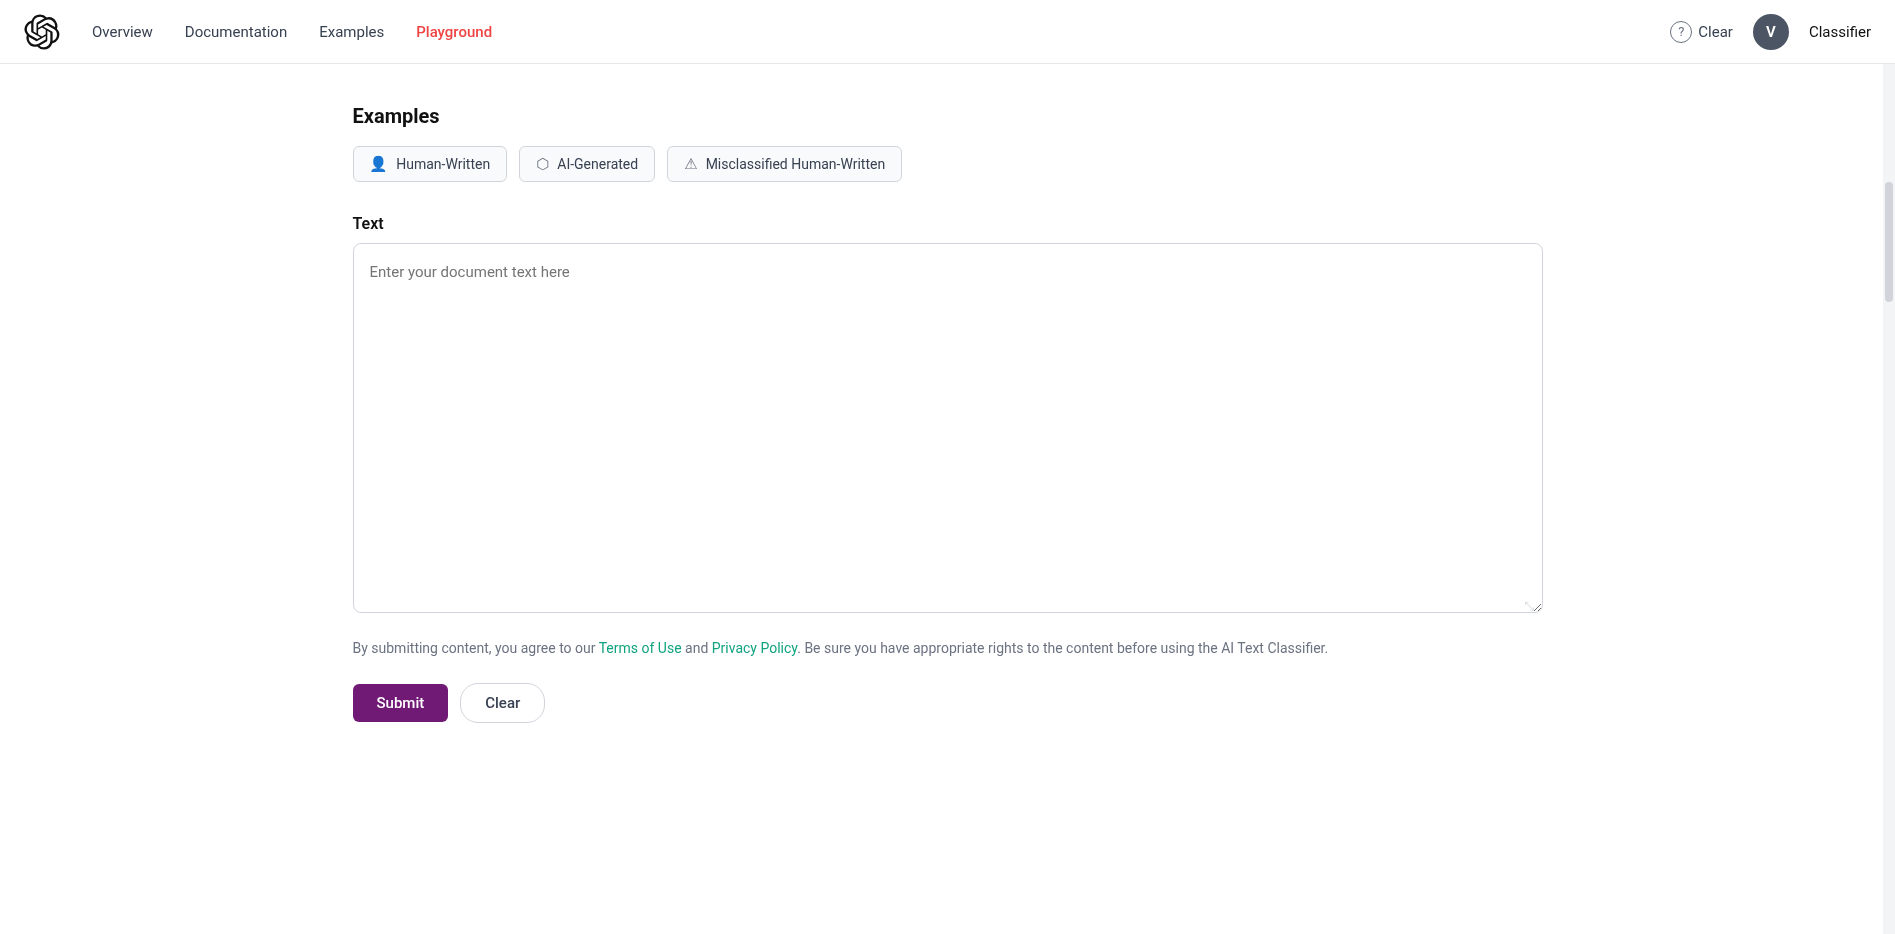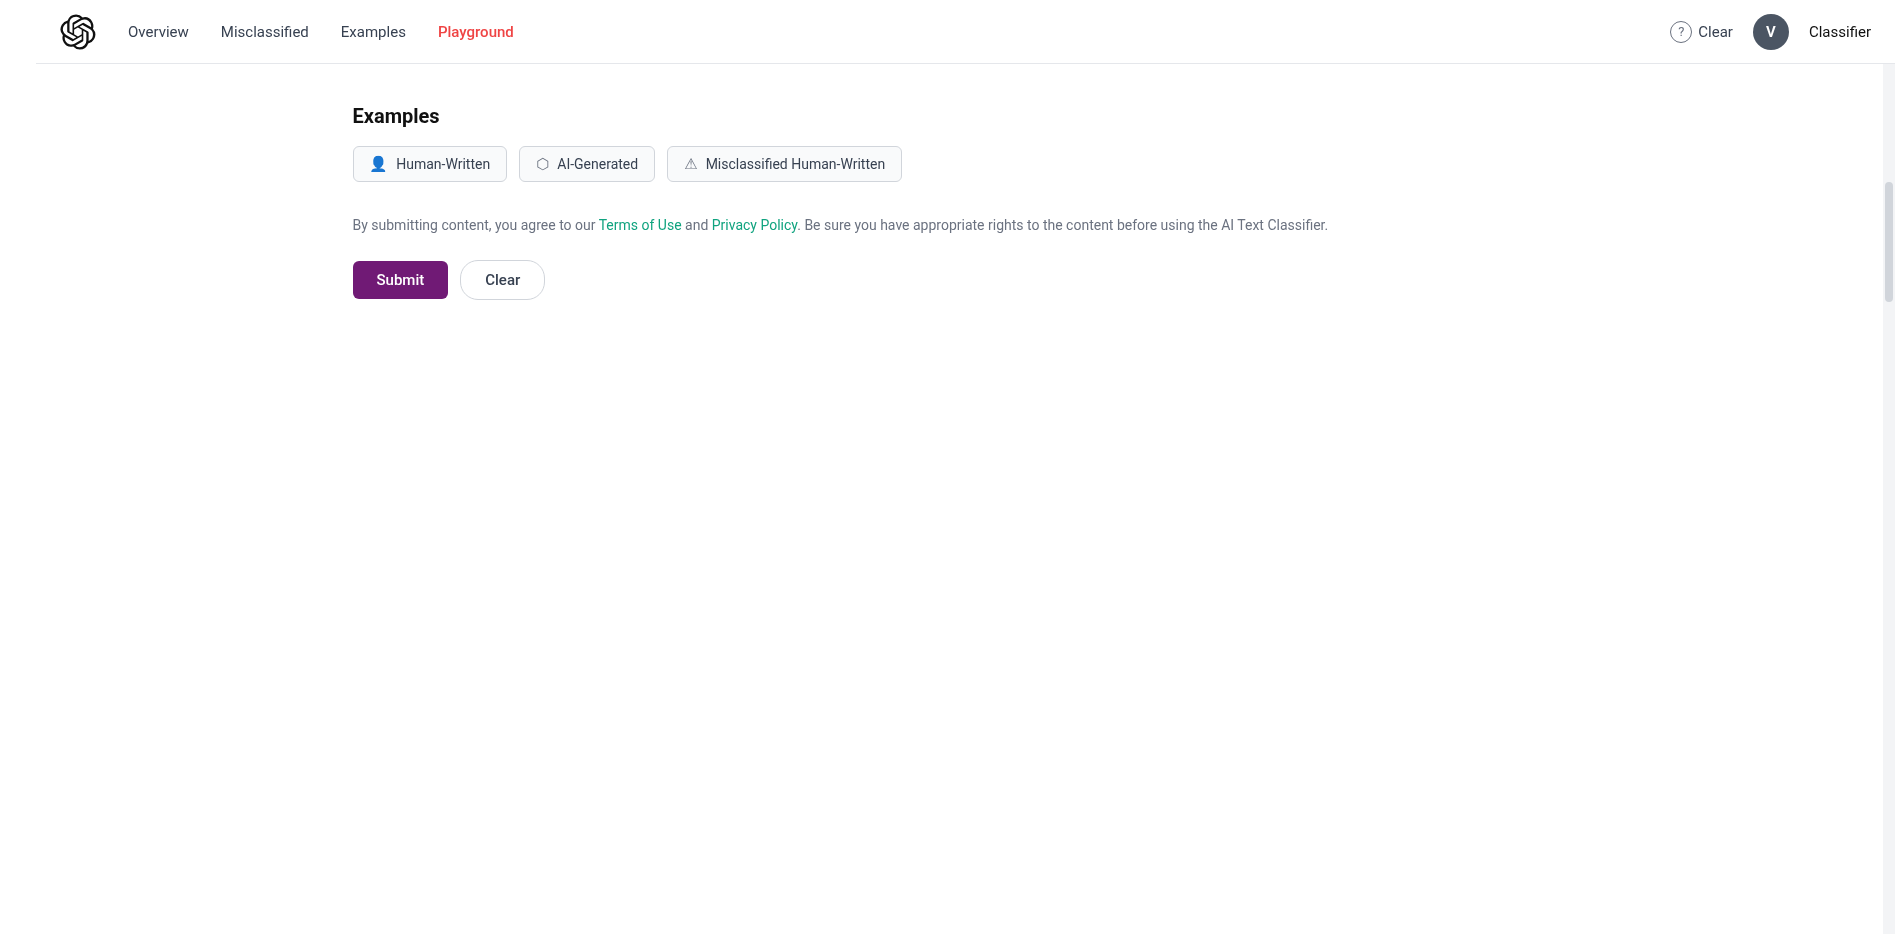--- a/index.html
+++ b/index.html
@@ -15,21 +15,20 @@
     nav {
       position: fixed;
       top: 0; left: 0; right: 0;
       height: 64px;
       display: flex;
       align-items: center;
       padding: 0 24px;
       border-bottom: 1px solid #e5e7eb;
       background: #fff;
       z-index: 100;
-      margin-left: 36px;
     }
 
     .nav-logo {
       width: 36px;
       height: 36px;
       margin-right: 32px;
       flex-shrink: 0;
     }
 
     .nav-links {
@@ -256,21 +255,21 @@
 
 <nav>
   <div class="nav-logo">
     <svg viewBox="0 0 41 41" fill="none" xmlns="http://www.w3.org/2000/svg">
       <path d="M37.532 16.87a9.963 9.963 0 00-.856-8.184 10.078 10.078 0 00-10.855-4.835 9.964 9.964 0 00-7.504-3.365 10.079 10.079 0 00-9.612 6.977 9.967 9.967 0 00-6.664 4.834 10.08 10.08 0 001.24 11.817 9.965 9.965 0 00.856 8.185 10.079 10.079 0 0010.855 4.835 9.965 9.965 0 007.504 3.364 10.078 10.078 0 009.617-6.981 9.967 9.967 0 006.663-4.834 10.079 10.079 0 00-1.244-11.813zM22.498 37.886a7.474 7.474 0 01-4.799-1.735c.061-.033.168-.091.237-.134l7.964-4.6a1.294 1.294 0 00.655-1.134V19.054l3.366 1.944a.12.12 0 01.066.092v9.299a7.505 7.505 0 01-7.49 7.496zM6.392 31.006a7.471 7.471 0 01-.894-5.023c.06.036.162.099.237.141l7.964 4.6a1.297 1.297 0 001.308 0l9.724-5.614v3.888a.12.12 0 01-.048.103L16.51 33.94a7.505 7.505 0 01-10.118-2.934zM4.297 13.62A7.469 7.469 0 018.2 10.333c0 .068-.004.19-.004.274v9.201a1.294 1.294 0 00.654 1.132l9.723 5.614-3.366 1.944a.12.12 0 01-.114.012L7.044 23.86a7.504 7.504 0 01-2.747-10.24zm27.658 6.437l-9.724-5.615 3.367-1.943a.121.121 0 01.114-.012l8.048 4.648a7.498 7.498 0 01-1.158 13.528v-9.476a1.293 1.293 0 00-.647-1.13zm3.35-5.043c-.059-.037-.162-.099-.236-.141l-7.965-4.6a1.298 1.298 0 00-1.308 0l-9.723 5.614v-3.888a.12.12 0 01.048-.103l8.08-4.665a7.505 7.505 0 0111.104 7.783zm-21.063 6.929l-3.367-1.944a.12.12 0 01-.065-.092v-9.299a7.505 7.505 0 0112.293-5.756 6.94 6.94 0 00-.236.134l-7.965 4.6a1.294 1.294 0 00-.654 1.132l-.006 11.225zm1.829-3.943l4.33-2.501 4.332 2.497v4.998l-4.331 2.5-4.331-2.5V18z" fill="currentColor"></path>
     </svg>
   </div>
 
   <div class="nav-links">
     <a class="nav-link">Overview</a>
-    <a class="nav-link">Misclassified</a>
+    <a class="nav-link">Documentation</a>
     <a class="nav-link">Examples</a>
     <a class="nav-link active">Playground</a>
   </div>
 
   <div class="nav-right">
     <div class="help-btn">
       <div class="help-icon-circle">?</div>
       <span>Clear</span>
     </div>
     <div class="user-avatar">
@@ -298,20 +297,27 @@
         <span class="example-icon">⬡</span>
         <span>AI-Generated</span>
       </button>
       <button class="example-btn">
         <span class="example-icon">⚠</span>
         <span>Misclassified Human-Written</span>
       </button>
     </div>
   </section>
 
+  <section>
+    <h3 class="text-section-heading">Text</h3>
+    <div class="text-area-wrapper">
+      <textarea placeholder="Enter your document text here" style=""></textarea>
+      <div class="resize-handle">⤡</div>
+    </div>
+  </section>
 
   <p class="disclaimer">
     <span>By submitting content, you agree to our </span><a href="#">Terms of Use</a><span> and </span><a href="#">Privacy Policy</a><span>. Be sure you have appropriate rights to the content before using the AI Text Classifier.</span>
   </p>
 
   <div class="buttons-row">
     <button class="submit-btn">Submit</button>
     <button class="clear-btn">Clear</button>
   </div>
 

